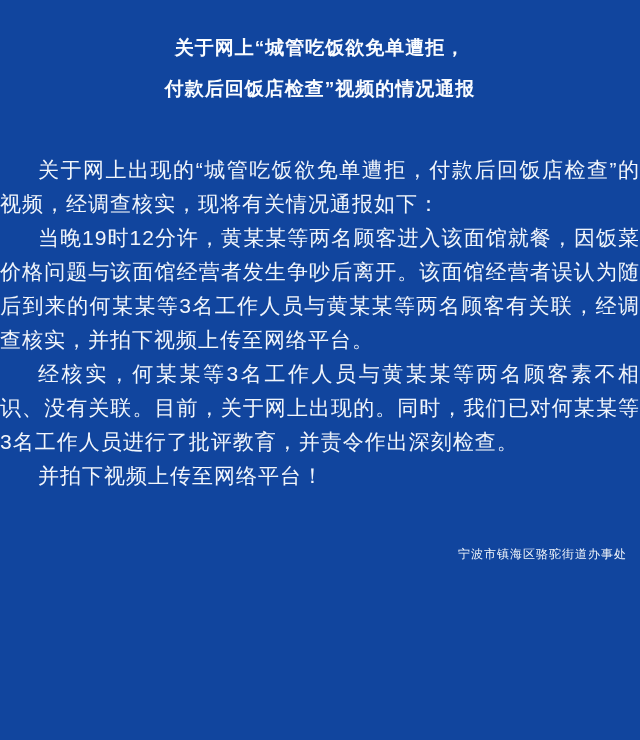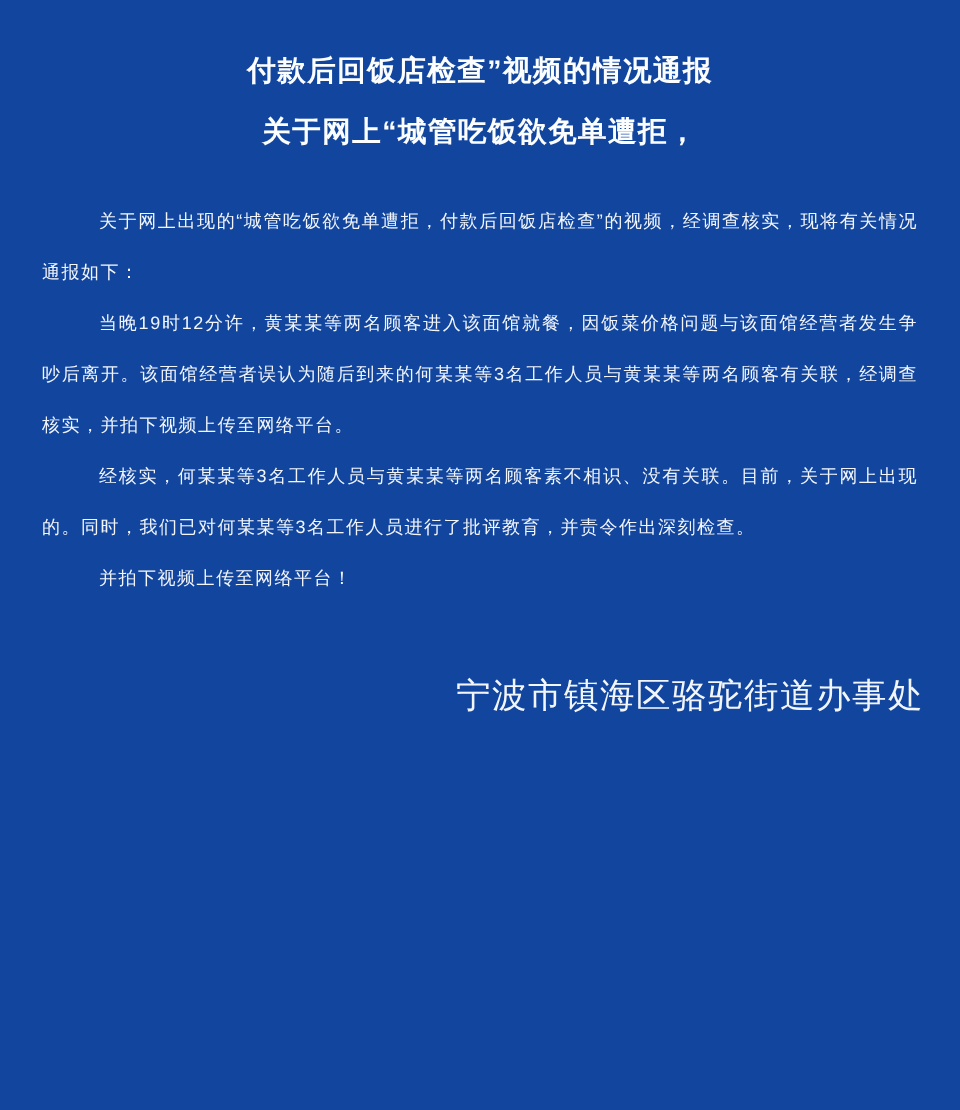--- a/index.html
+++ b/index.html
@@ -23,51 +23,51 @@
     font-weight: bold;
     line-height: 41px;
     letter-spacing: 1px;
     text-align: center;
     color: #FBFDFF;
   }
   .title-line {
     display: block;
   }
   .body-text {
-    margin-top: 21px;
-    padding: 0 28px;
-    font-size: 12px;
+    margin-top: 44px;
+    padding: 0 0;
+    font-size: 21px;
     line-height: 34px;
     letter-spacing: 1px;
     text-align: justify;
   }
   .body-text p {
     margin: 0;
     text-indent: 38px;
   }
   .signature {
     margin-top: 44px;
-    padding: 0 24px 0 0;
-    font-size: 23px;
+    padding: 0 13px 0 0;
+    font-size: 12px;
     line-height: 34px;
     letter-spacing: 1px;
     text-align: right;
   }
   .signature .date-line {
     margin-top: 4px;
   }
 </style>
 </head>
 <body>
 
 <div class="notice">
 
   <h1 class="title">
+    <span class="title-line">关于网上“城管吃饭欲免单遭拒，</span>
     <span class="title-line">付款后回饭店检查”视频的情况通报</span>
-    <span class="title-line">关于网上“城管吃饭欲免单遭拒，</span>
   </h1>
 
   <div class="body-text">
     <p>关于网上出现的“城管吃饭欲免单遭拒，付款后回饭店检查”的视频，经调查核实，现将有关情况通报如下：</p>
     <p>当晚19时12分许，黄某某等两名顾客进入该面馆就餐，因饭菜价格问题与该面馆经营者发生争吵后离开。该面馆经营者误认为随后到来的何某某等3名工作人员与黄某某等两名顾客有关联，经调查核实，并拍下视频上传至网络平台。</p>
     <p>经核实，何某某等3名工作人员与黄某某等两名顾客素不相识、没有关联。目前，关于网上出现的。同时，我们已对何某某等3名工作人员进行了批评教育，并责令作出深刻检查。</p>
     <p>并拍下视频上传至网络平台！</p>
   </div>
 
   <div class="signature">

